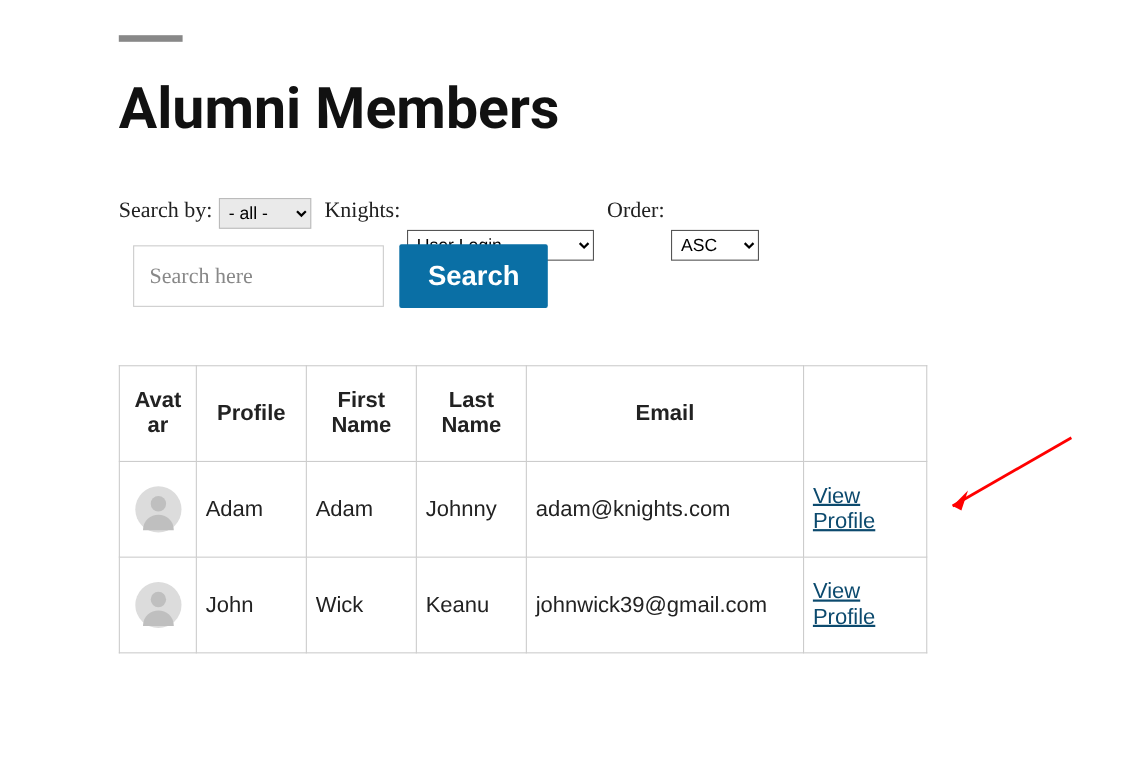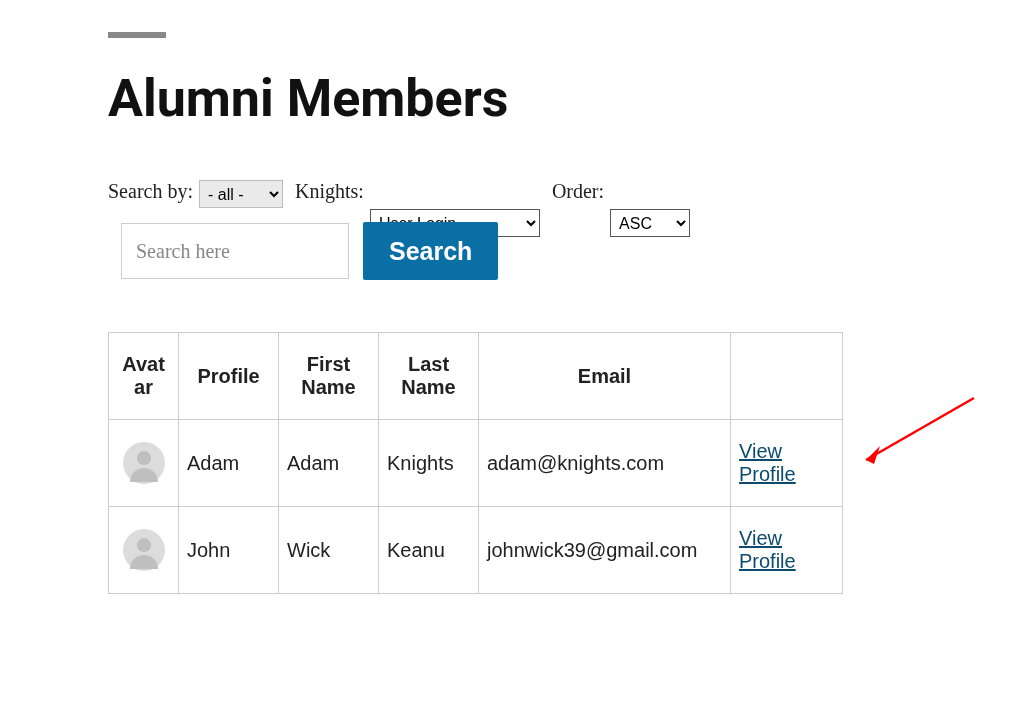--- a/index.html
+++ b/index.html
@@ -204,21 +204,21 @@
         <td style="text-align:center;">
           <span class="avatar-circle">
             <svg width="42" height="42" viewBox="0 0 42 42">
                 <circle cx="21" cy="16" r="7" fill="#bfbfbf"></circle>
                 <path d="M7 40c0-9 7-14 14-14s14 5 14 14" fill="#bfbfbf"></path>
               </svg>
           </span>
         </td>
         <td>Adam</td>
         <td>Adam</td>
-        <td>Knights</td>
+        <td>Johnny</td>
         <td>adam@knights.com</td>
         <td><a href="#" class="profile-link">View Profile</a></td>
       </tr>
       <tr>
         <td style="text-align:center;">
           <span class="avatar-circle">
             <svg width="42" height="42" viewBox="0 0 42 42">
                 <circle cx="21" cy="16" r="7" fill="#bfbfbf"></circle>
                 <path d="M7 40c0-9 7-14 14-14s14 5 14 14" fill="#bfbfbf"></path>
               </svg>

